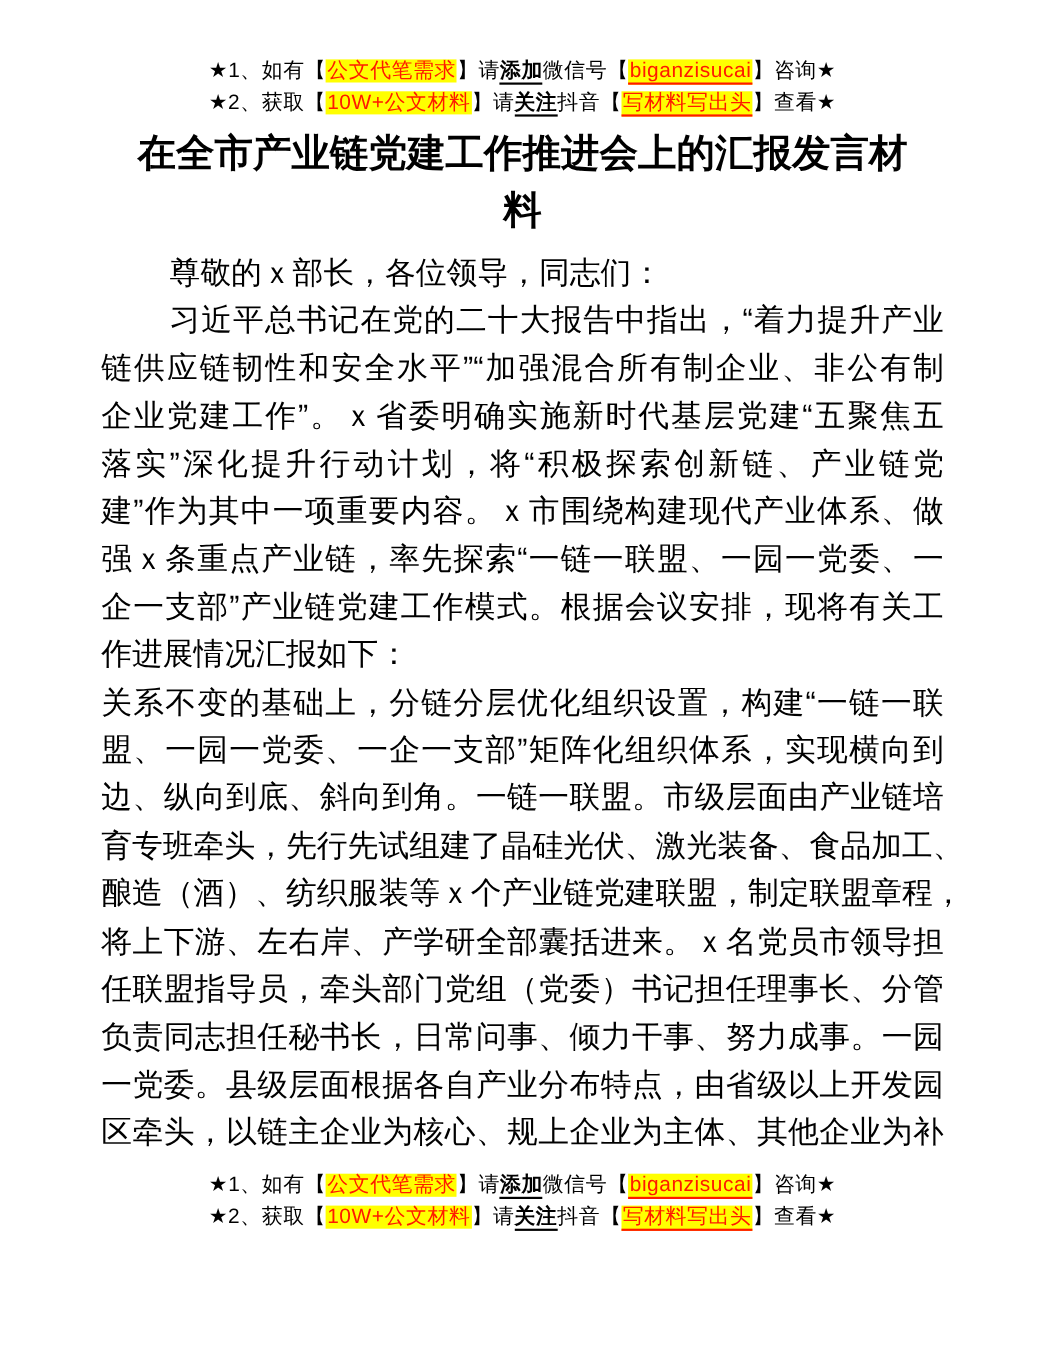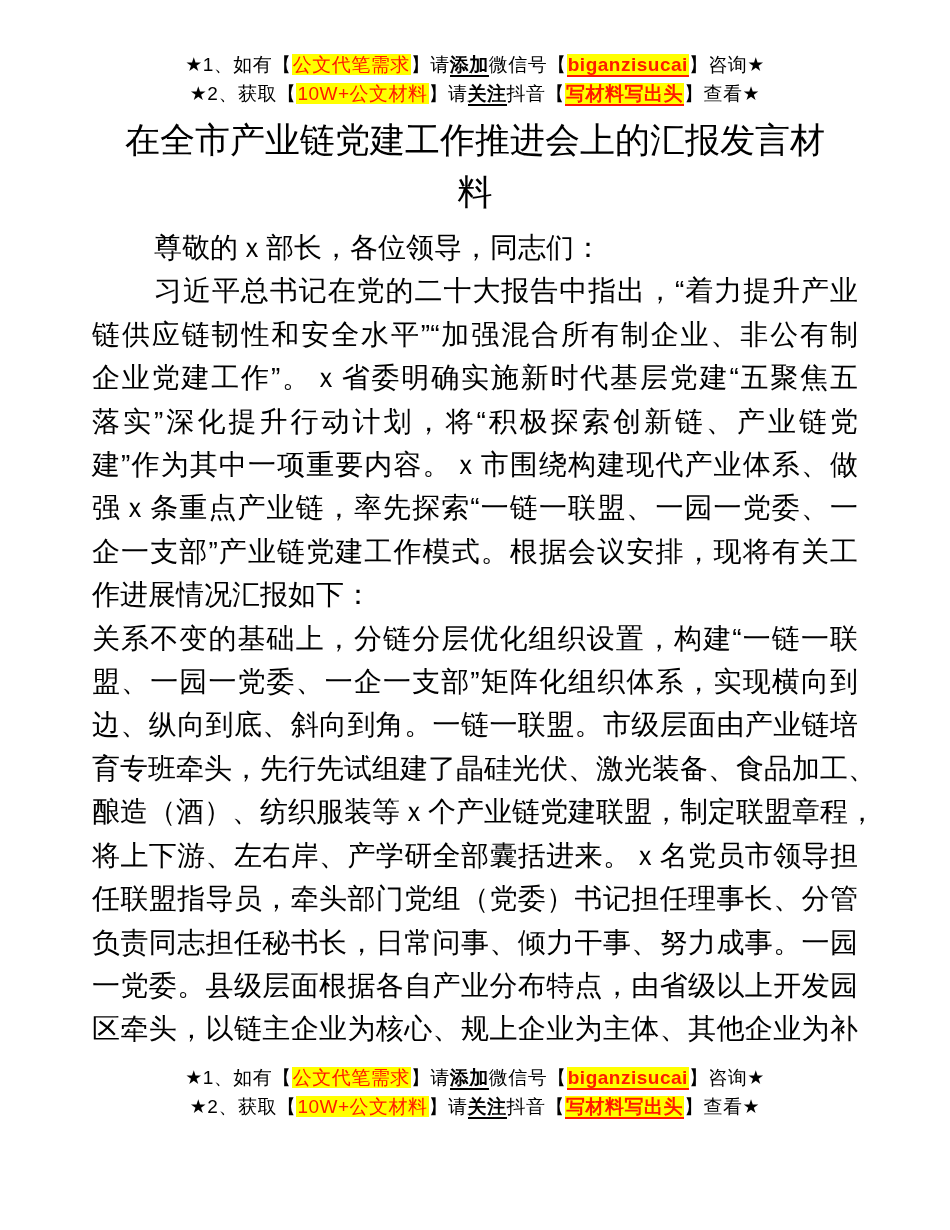--- a/index.html
+++ b/index.html
@@ -35,31 +35,31 @@
     font-weight:700;
     border-bottom:2px solid var(--ink);
   }
   .seg-highlight-red{
     font-weight:400;
     color:var(--red);
     background:var(--yellow);
     padding:0 1px;
   }
   .seg-highlight-red-underline{
-    font-weight:700;
+    font-weight:400;
     color:var(--red);
     background:var(--yellow);
     padding:0 1px;
     border-bottom:2px solid var(--red);
   }
   
   .doc-title{
     margin-top:6px;
     font-size:35px;
-    font-weight:400;
+    font-weight:700;
     text-align:center;
     line-height:52px;
   }
   
   .doc-body{
     margin-top:8px;
     font-size:28px;
     line-height:43.4px;
   }
   .para{margin:0;}

